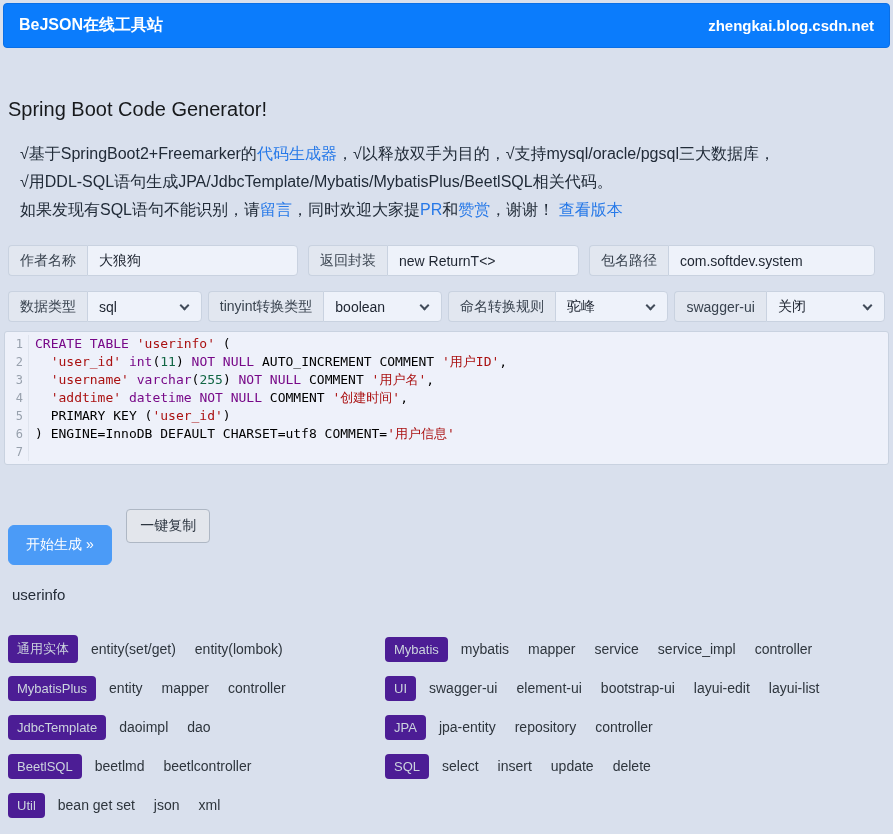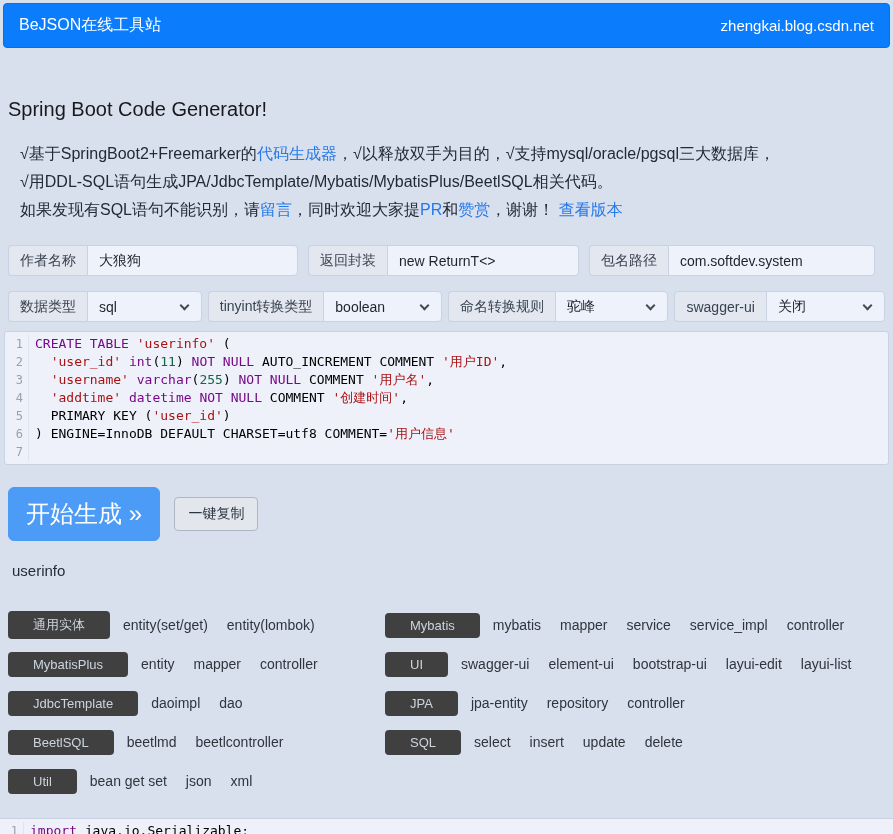--- a/index.html
+++ b/index.html
@@ -8,21 +8,21 @@
     width:893px; height:834px; overflow:hidden;
     background:#d9e0ed;
     font-family:"Liberation Sans", sans-serif;
     -webkit-font-smoothing:antialiased;
   }
   
   .navbar {
     height:45px; margin:3px 3px 16px; border-radius:4px;
     background:#0b7cfc; border:1px solid #0a6fe6;
     display:flex; align-items:center; justify-content:space-between;
-    padding:0 15px; color:#fff;
+    padding:0 15px; color:#fff;font-weight:bold;
   }
   .navbar .brand { font-size:16px; color:#fff; text-decoration:none; }
   .navbar .site  { font-size:15px; color:#fff; text-decoration:none; }
 
   .container { padding:0 8px; }
 
   
   h1.title { margin:42px 0 0; font-size:20px; line-height:38px; font-weight:400; color:#17191c; }
   .desc { margin:12px 12px 0; font-size:16px; line-height:28px; color:#212b38; }
   .desc a { color:#2779e8; text-decoration:none; cursor:pointer; }
@@ -64,36 +64,36 @@
   }
   .cm-code { white-space:pre; }
   .tk-k{color:#770888} .tk-s{color:#aa1111} .tk-n{color:#116644} .tk-p{color:#000}
   .editor-java { margin:24px -8px 0; border-left:0; border-right:0; border-radius:0; height:58px; }
 
   
   .actions { margin-top:22px; }
   .btn-generate {
     display:inline-block; vertical-align:middle; cursor:pointer;
     background:#4b9bf7; border:1px solid #4b9bf7; color:#fff;
-    font-size:24px; font-family:inherit; padding:10px 17px; border-radius:6px;
+    font-size:14px; font-family:inherit; padding:10px 17px; border-radius:6px;margin-top:38px;
   }
   .btn-copy {
     display:inline-block; vertical-align:middle; cursor:pointer; margin-left:10px;
     background:#e3e6ec; border:1px solid #aeb7c4; color:#2c3540;
     font-size:14px; font-family:Liberation Mono, monospace; padding:7px 13px; border-radius:4px;
   }
   .table-name { margin:21px 0 0 4px; font-size:15px; color:#242c38; }
 
   
   .gens { display:flex; margin-top:33px; }
   .gen-col { display:flex; flex-direction:column; gap:13px; }
   .gen-col-left { width:377px; flex:none; }
   .gen-row { display:flex; align-items:center; height:26px; }
   .gen-badge {
-    background:#404040; color:#ccd4de; padding:5px 25px; border-radius:4px;
+    background:#4c1d95; color:#ccd4de; padding:5px 9px; border-radius:4px;
     font-size:13px; margin-right:13px; white-space:nowrap;
   }
   .gen-link { color:#2e353d; font-size:14px; margin-right:19px; text-decoration:none; cursor:pointer; }
 </style>
 </head>
 <body>
 
 <div class="navbar">
   <a class="brand">BeJSON在线工具站</a>
   <a class="site">zhengkai.blog.csdn.net</a>

